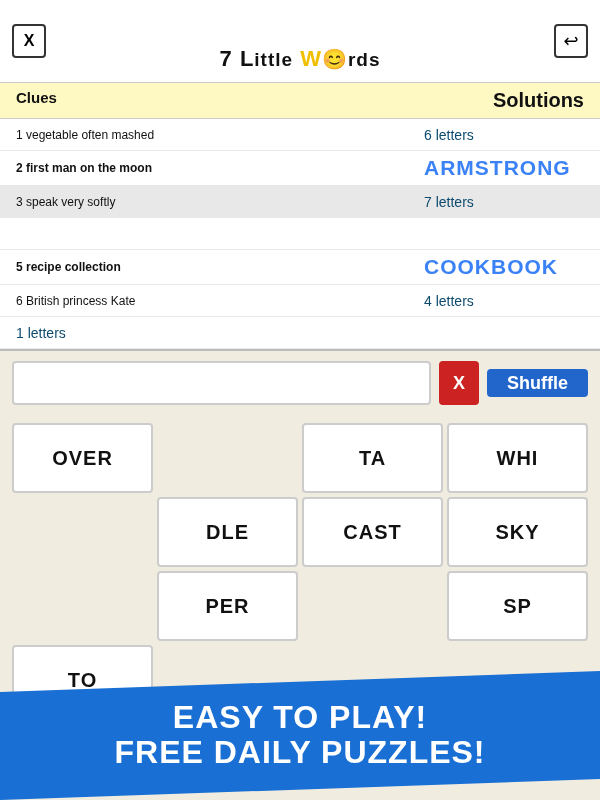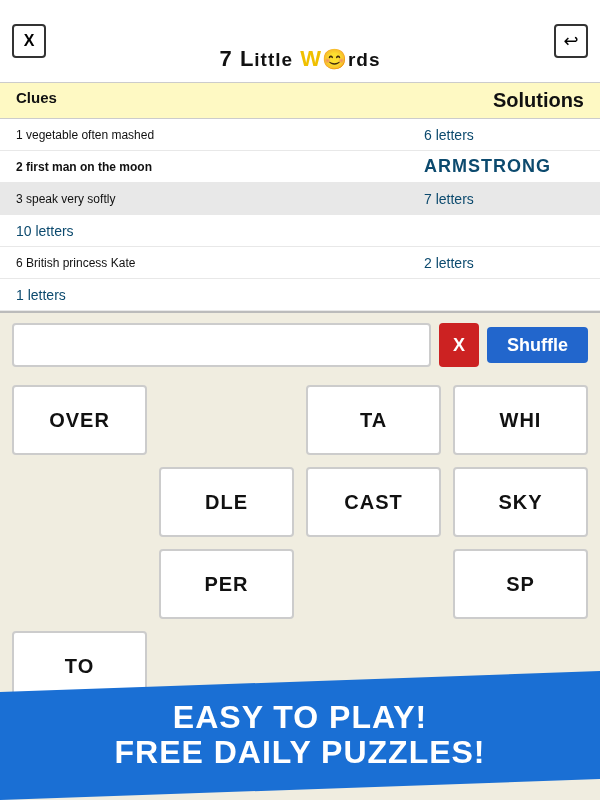--- a/index.html
+++ b/index.html
@@ -105,22 +105,22 @@
     .clue-text.bold {
       font-weight: bold;
     }
     .solution-text {
       min-width: 160px;
       font-size: 14px;
       color: #0c4a6e;
     }
     .solution-text.solved {
       font-weight: bold;
-      color: #0c4a6e;
-      font-size: 18px;
+      color: #3b82f6;
+      font-size: 21px;
       letter-spacing: 1px;
     }
 
     
     #input-area {
       display: flex;
       align-items: center;
       padding: 10px 12px;
       background: #f0ede0;
       gap: 8px;
@@ -143,38 +143,38 @@
       font-size: 18px;
       font-weight: bold;
       border: none;
       border-radius: 4px;
       cursor: pointer;
       display: flex;
       align-items: center;
       justify-content: center;
     }
     #shuffle-btn {
-      height: 36px;
+      height: 28px;
       background: #2266cc;
       color: white;
       font-size: 18px;
       font-weight: bold;
       border: none;
       border-radius: 4px;
       cursor: pointer;
       padding: 0 20px;
     }
 
     
     #tile-grid {
       padding: 8px 12px;
       background: #f0ede0;
       display: grid;
       grid-template-columns: repeat(4, 1fr);
-      gap: 12px;
+      gap: 4px;
     }
     .tile {
       background: white;
       border: 2px solid #ccc;
       border-radius: 4px;
       height: 70px;
       display: flex;
       align-items: center;
       justify-content: center;
       font-size: 20px;
@@ -245,25 +245,28 @@
       </div>
       <div class="clue-row">
         <span class="clue-text bold">2 first man on the moon</span>
         <span class="solution-text solved">ARMSTRONG</span>
       </div>
       <div class="clue-row highlight">
         <span class="clue-text">3 speak very softly</span>
         <span class="solution-text">7 letters</span>
       </div>
       <div class="clue-row">
-        <span class="solution-text">10 letters</span>
+      </div>
+      <div class="clue-row">
+        <span class="clue-text bold">5 recipe collection</span>
+        <span class="solution-text solved">COOKBOOK</span>
       </div>
       <div class="clue-row">
         <span class="clue-text">6 British princess Kate</span>
-        <span class="solution-text">2 letters</span>
+        <span class="solution-text">4 letters</span>
       </div>
       <div class="clue-row">
         <span class="solution-text">1 letters</span>
       </div>
     </div>
 </div>
 
 <div id="input-area">
   <input id="word-input" type="text" placeholder="" style="">
   <button id="clear-btn">X</button>

